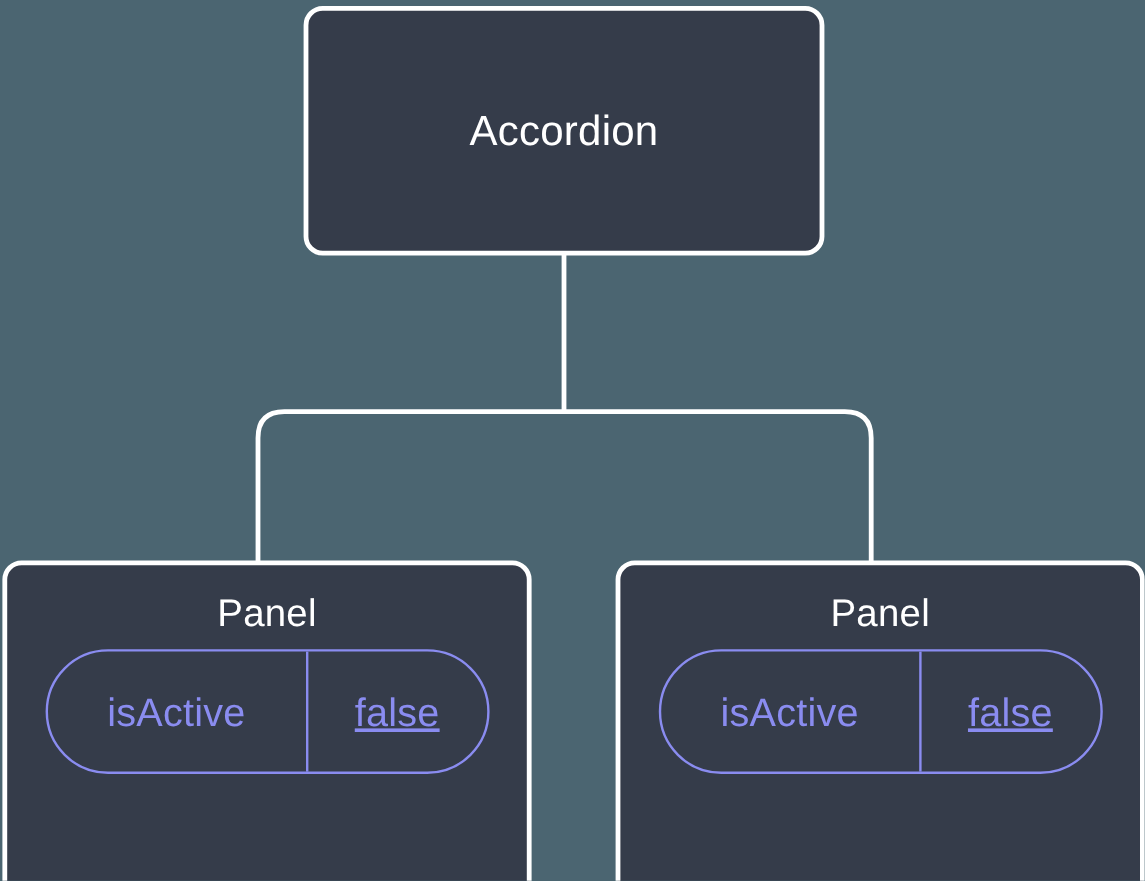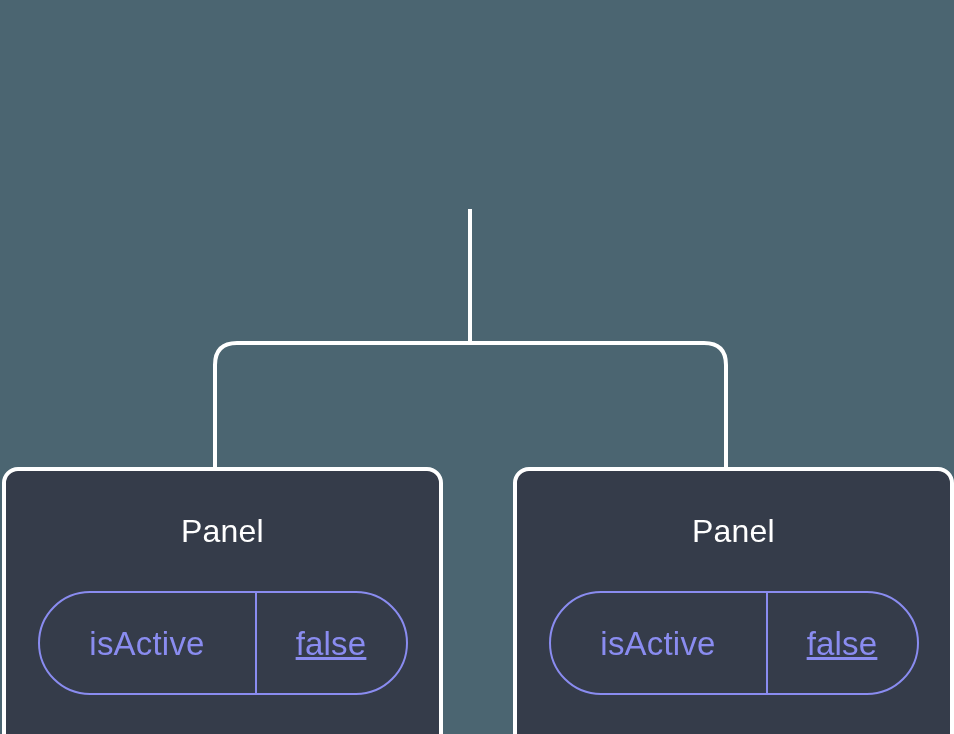--- a/index.html
+++ b/index.html
@@ -66,28 +66,28 @@
     justify-content: flex-start;
   }
   .node-leaf.left  { left: 2px; }
   .node-leaf.right { left: 513px; }
 
   .node-title-leaf {
     color: #ffffff;
     font-size: 32px;
     font-weight: 400;
     line-height: 1;
-    margin-top: 44px;
+    margin-top: 24px;
     letter-spacing: 0.2px;
   }
 
   
   .pill {
     box-sizing: border-box;
-    margin-top: 44px;
+    margin-top: 14px;
     width: 370px;
     height: 104px;
     border: 2px solid #8a8cf0;
     border-radius: 52px;
     display: flex;
     align-items: stretch;
     background: transparent;
   }
   .pill-key,
   .pill-val {
@@ -116,20 +116,23 @@
 
   <svg class="edges" width="954" height="734" viewBox="0 0 954 734" xmlns="http://www.w3.org/2000/svg" aria-hidden="true">
 
     <path d="M 470 209 L 470 343" fill="none" stroke="#ffffff" stroke-width="4" stroke-linecap="butt"></path>
 
     <path d="M 470 343 L 237 343 Q 215 343 215 365 L 215 472" fill="none" stroke="#ffffff" stroke-width="4" stroke-linecap="butt" stroke-linejoin="round"></path>
 
     <path d="M 470 343 L 704 343 Q 726 343 726 365 L 726 472" fill="none" stroke="#ffffff" stroke-width="4" stroke-linecap="butt" stroke-linejoin="round"></path>
   </svg>
 
+  <div class="node node-root">
+    <span class="node-title-root">Accordion</span>
+  </div>
 
   <div class="node node-leaf left">
     <span class="node-title-leaf">Panel</span>
     <div class="pill">
       <span class="pill-key">isActive</span>
       <span class="pill-val">false</span>
     </div>
   </div>
 
   <div class="node node-leaf right">

